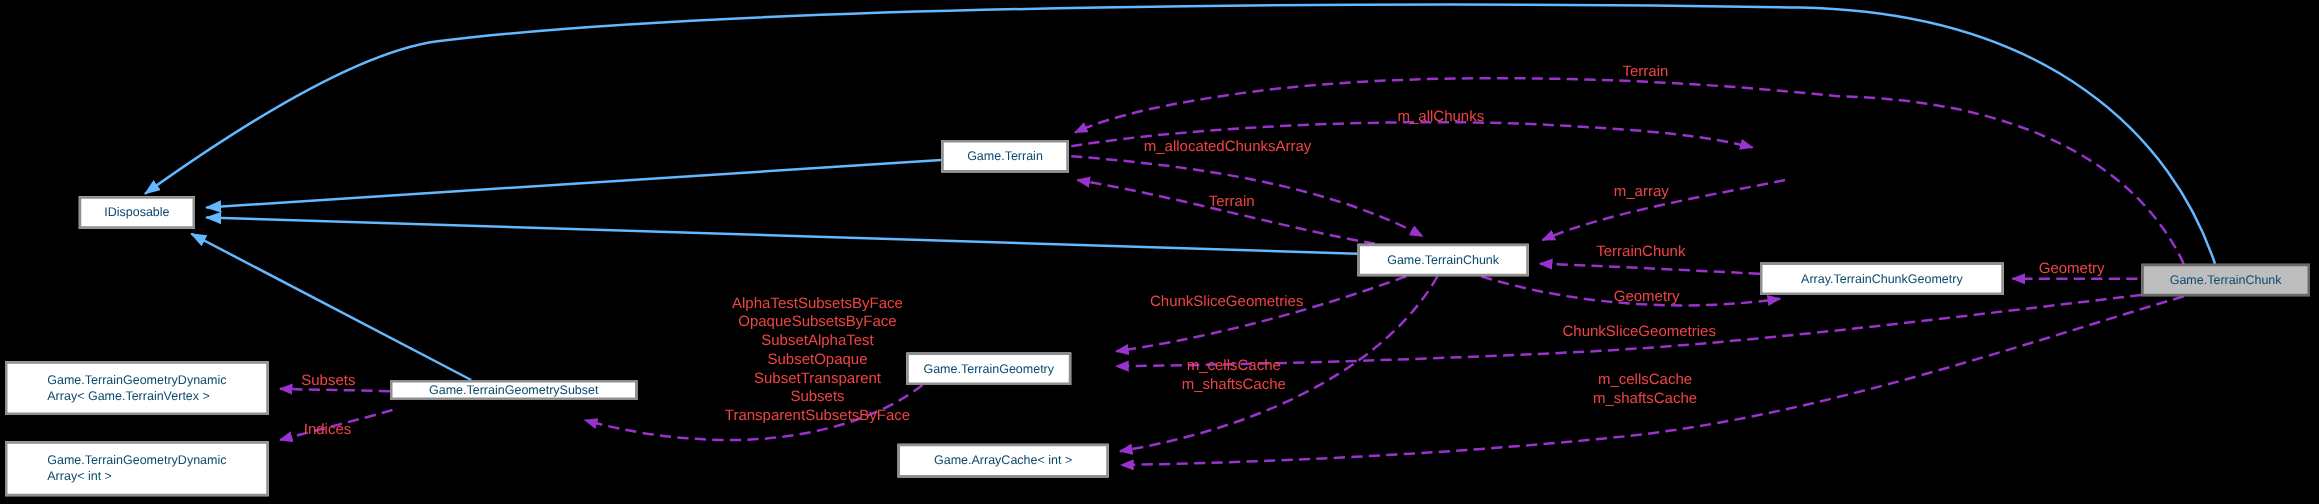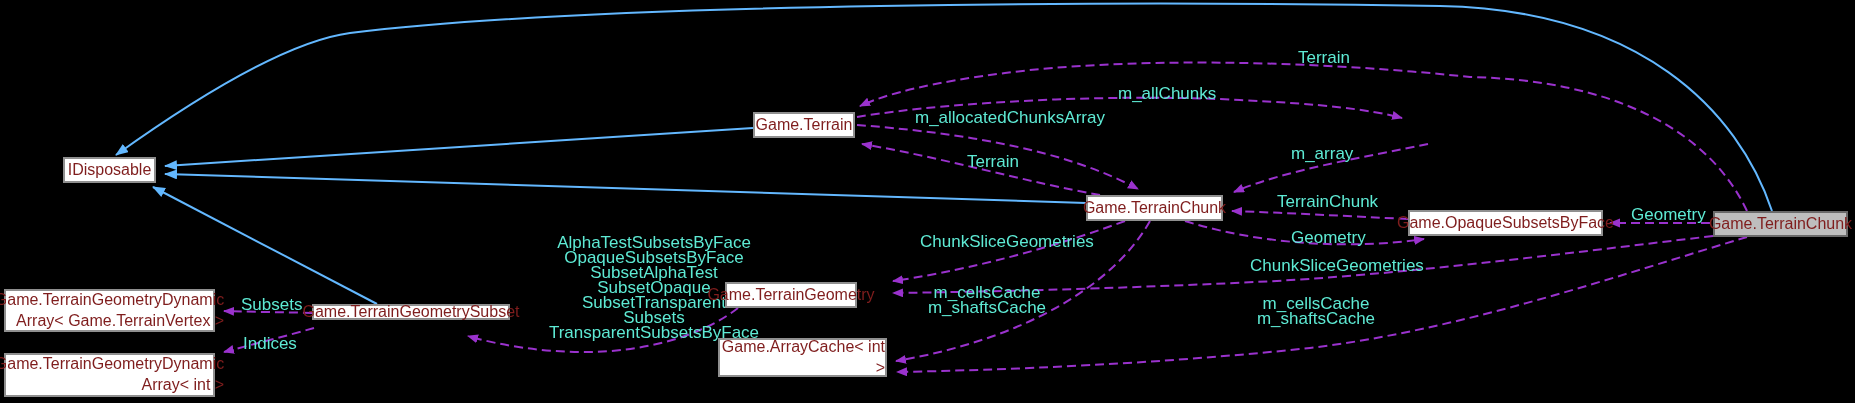--- a/index.html
+++ b/index.html
@@ -5,27 +5,27 @@
   html,body{margin:0;padding:0;background:#000;}
   .diagram{
     position:relative;width:1855px;height:403px;background:#000000;
     font-family:"Liberation Sans",sans-serif;overflow:hidden;
   }
   .edges{position:absolute;left:0;top:0;}
   .inh{stroke:#63b8ff;stroke-width:2;fill:none;}
   .use{stroke:#9a32cd;stroke-width:2;fill:none;stroke-dasharray:9 5;}
   .node{
     position:absolute;box-sizing:border-box;background:#ffffff;
-    border:2px solid #8f8f8f;color:#7f1d1d;font-size:16px;line-height:1.3;
-    display:flex;align-items:center;justify-content:center;text-align:right;
+    border:2px solid #8f8f8f;color:#0c4a6e;font-size:10px;line-height:1.3;
+    display:flex;align-items:center;justify-content:center;text-align:left;
     white-space:pre-line;cursor:pointer;
   }
   .node.current{background:#bebebe;border-color:#6a6a6a;cursor:default;}
   .elabel{
-    position:absolute;color:#5eead4;font-size:17px;line-height:15px;
+    position:absolute;color:#ef4444;font-size:12px;line-height:15px;
     white-space:pre;pointer-events:none;
   }
   .elabel.center{transform:translateX(-50%);text-align:center;white-space:pre-line;}
 </style>
 </head>
 <body>
 
 <div class="diagram">
 
   <svg class="edges" width="1855" height="403" viewBox="0 0 1855 403">
@@ -99,34 +99,34 @@
   </div>
 
   <div class="node" style="left:312px;top:304px;width:198px;height:16px;">
     <span>Game.TerrainGeometrySubset</span>
   </div>
 
   <div class="node" style="left:725px;top:282px;width:132px;height:26px;">
     <span>Game.TerrainGeometry</span>
   </div>
 
-  <div class="node" style="left:718px;top:338px;width:169px;height:39px;">
+  <div class="node" style="left:718px;top:355px;width:169px;height:27px;">
     <span>Game.ArrayCache&lt; int &gt;</span>
   </div>
 
   <div class="node" style="left:753px;top:112px;width:102px;height:26px;">
     <span>Game.Terrain</span>
   </div>
 
   <div class="node" style="left:1086px;top:195px;width:137px;height:26px;">
     <span>Game.TerrainChunk</span>
   </div>
 
 
   <div class="node" style="left:1408px;top:210px;width:195px;height:26px;">
-    <span>Game.OpaqueSubsetsByFace</span>
+    <span>Array.TerrainChunkGeometry</span>
   </div>
 
   <div class="node current" style="left:1713px;top:211px;width:135px;height:26px;">
     <span>Game.TerrainChunk</span>
   </div>
 
 </div>
 
 </body></html>

